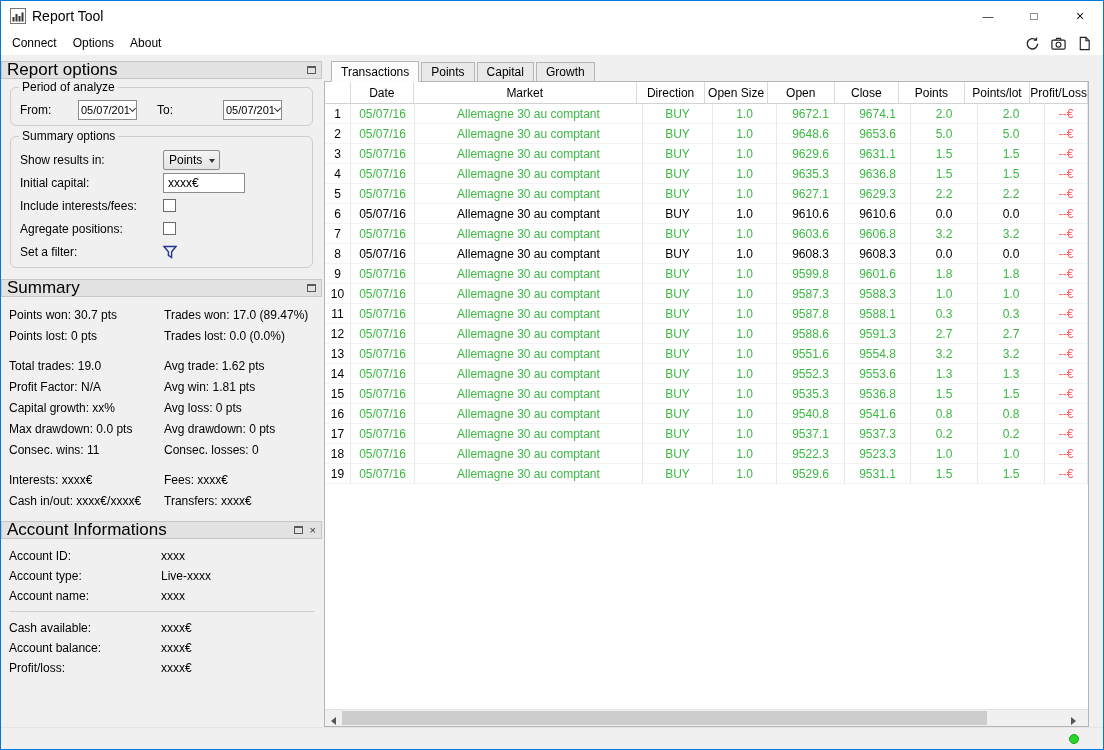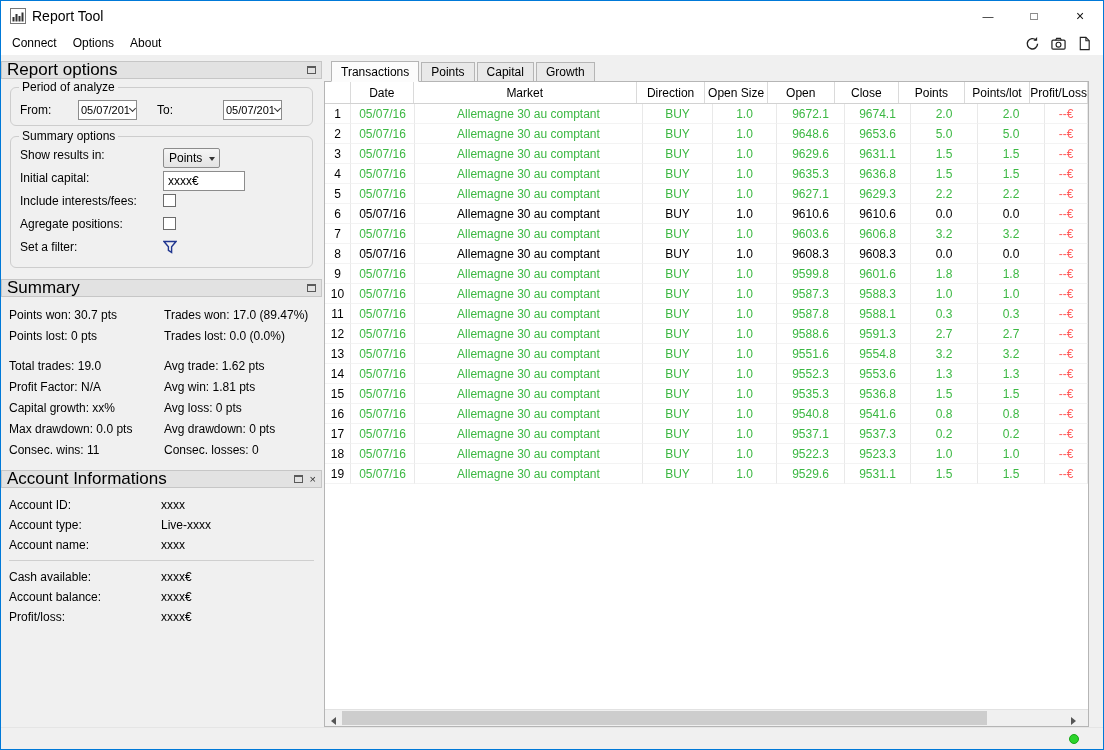--- a/index.html
+++ b/index.html
@@ -32,21 +32,21 @@
   .dock-close{font-size:11px;color:#333;margin-left:7px;line-height:8px}
   .groupbox{position:relative;margin:8px 9px 0;border:1px solid #cdcdcd;border-radius:6px;padding:11px 9px 4px}
   .gb2{margin-top:10px;padding-bottom:4px}
   .gb-title{position:absolute;top:-8px;left:8px;background:#f0f0f0;padding:0 3px;font-size:12px}
   .period-row{display:flex;align-items:center;height:22px}
   .from-label{flex:0 0 58px}
   .to-label{flex:0 0 20px;margin-left:20px}
   .date-edit{width:59px;height:20px;background:#fff;border:1px solid #8c8c8c;display:flex;align-items:center;justify-content:flex-start;padding:0 2px 0 2px;font-size:11px}
   .date-edit.second{margin-left:46px}
   .chev{width:5px;height:5px;border-right:1px solid #333;border-bottom:1px solid #333;transform:rotate(45deg);margin:0 2px 3px 0;flex:0 0 auto}
-  .so-row{display:flex;align-items:flex-start;height:23px}
+  .so-row{display:flex;align-items:center;height:23px}
   .so-label{flex:0 0 143px}
   .combo{width:57px;height:20px;background:linear-gradient(#f5f5f5,#e3e3e3);border:1px solid #8c8c8c;border-radius:2px;display:flex;align-items:center;padding-left:5px;position:relative}
   .combo-arrow{position:absolute;right:4px;top:8px;width:0;height:0;border-left:3.5px solid transparent;border-right:3.5px solid transparent;border-top:4px solid #333}
   .text-input{width:82px;height:20px;background:#fff;border:1px solid #8c8c8c;display:flex;align-items:center;padding:0 4px}
   .checkbox{width:13px;height:13px;background:#fff;border:1px solid #6b6b6b}
   .filter-btn{display:flex;align-items:center}
 
   .stats{padding:8px 8px 0}
   .stat-section{margin-bottom:9px}
   .stat-row{display:grid;grid-template-columns:155px 1fr;line-height:21px}
@@ -236,20 +236,30 @@
             </div>
             <div class="stat-row">
               <div class="stat-cell">Max drawdown: 0.0 pts</div>
               <div class="stat-cell">Avg drawdown: 0 pts</div>
             </div>
             <div class="stat-row">
               <div class="stat-cell">Consec. wins: 11</div>
               <div class="stat-cell">Consec. losses: 0</div>
             </div>
           </div>
+          <div class="stat-section">
+            <div class="stat-row">
+              <div class="stat-cell">Interests: xxxx€</div>
+              <div class="stat-cell">Fees: xxxx€</div>
+            </div>
+            <div class="stat-row">
+              <div class="stat-cell">Cash in/out: xxxx€/xxxx€</div>
+              <div class="stat-cell">Transfers: xxxx€</div>
+            </div>
+          </div>
         </div>
 
       <div class="dock-header">
         <span class="dock-title">Account Informations</span>
         <span class="float-icon"></span>
         <span class="dock-close">×</span>
       </div>
 
       <div class="acct-body">
           <div class="acct-row">

